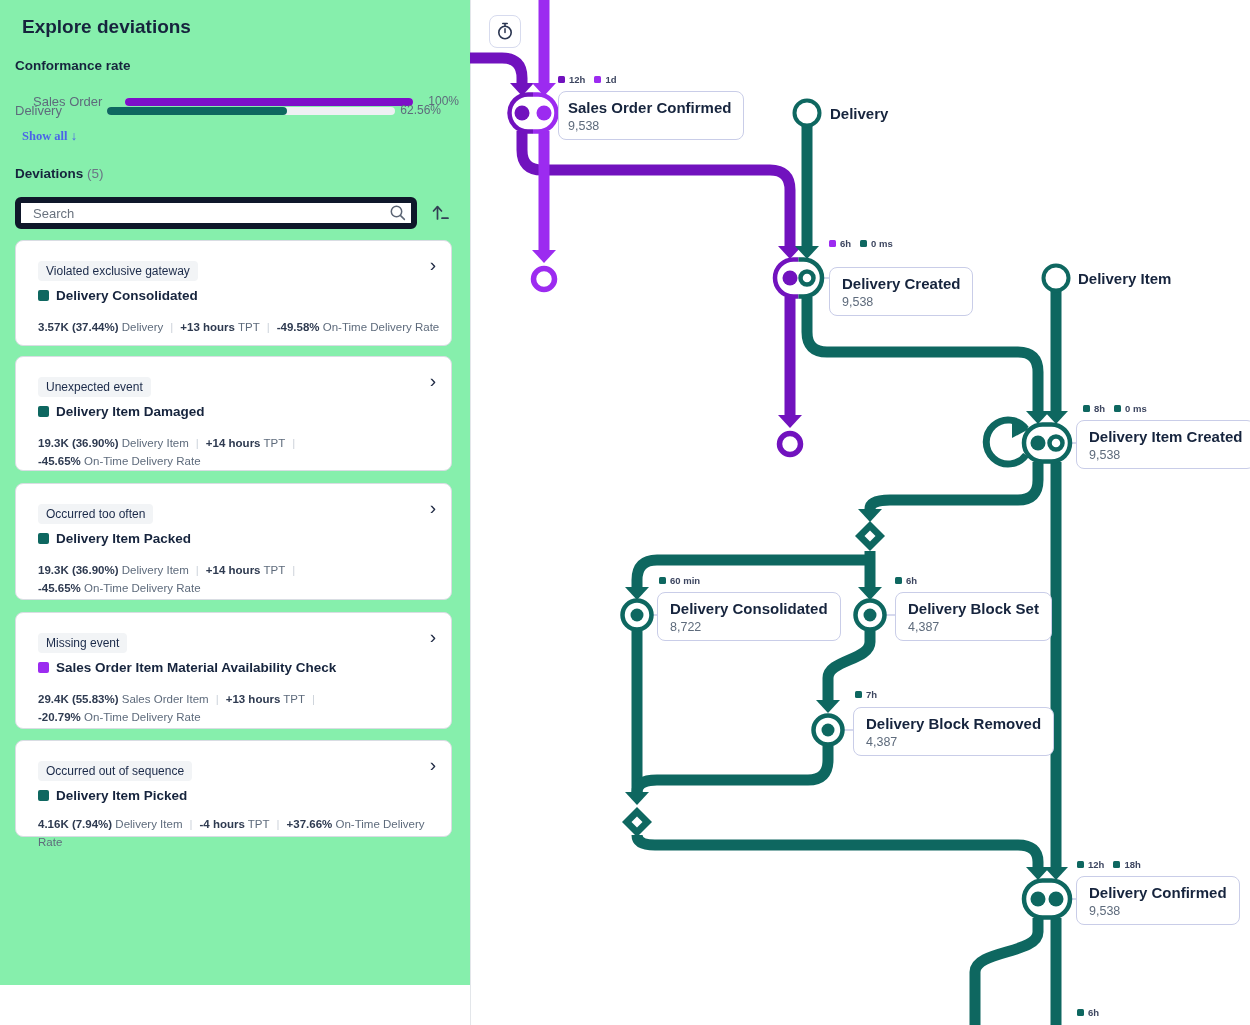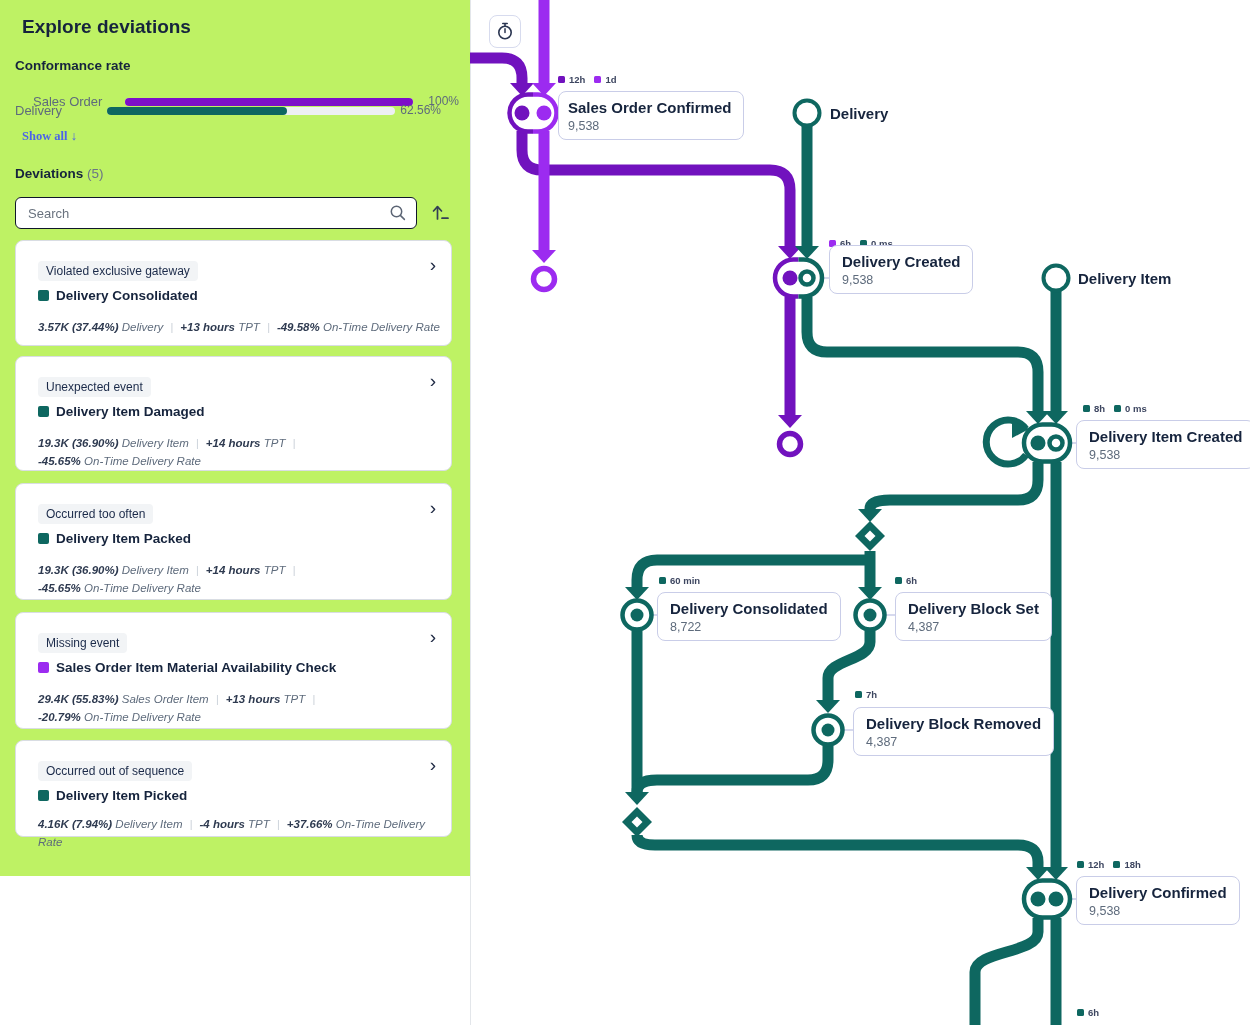--- a/index.html
+++ b/index.html
@@ -1,45 +1,45 @@
 <!DOCTYPE html>
 <html><head>
 <meta charset="utf-8">
 <style>
   * { margin:0; padding:0; box-sizing:border-box; }
   html,body { width:1250px; height:1025px; background:#fff; font-family:"Liberation Sans", sans-serif; }
   #app { position:relative; width:1250px; height:1025px; overflow:hidden; background:#fff; }
 
   
-  #left { position:absolute; left:0; top:0; width:470px; height:876px; background:#bef264; }
+  #left { position:absolute; left:0; top:0; width:470px; height:985px; background:#86efac; }
   .panel-title { position:absolute; left:22px; top:16px; font-size:19px; font-weight:bold; color:#16243d; }
   .sec-head { font-size:13.5px; font-weight:bold; color:#16243d; }
   #conf-head { position:absolute; left:15px; top:58px; }
   .conf-row { position:absolute; left:15px; width:440px; height:16px; }
   .conf-label { position:absolute; left:0; top:0; font-size:13px; color:#5e6b7c; }
   .conf-track { position:absolute; left:92px; top:4px; width:288px; height:8px; border-radius:4px; background:#eef0f3; }
   .conf-fill { height:8px; border-radius:4px; }
   .conf-val { position:absolute; right:14px; top:0; font-size:12px; color:#5e6b7c; }
   #show-all { position:absolute; left:22px; top:129px; font-size:12.5px; font-weight:bold; color:#4b63e8; cursor:pointer;font-family:Liberation Serif, serif; }
   #dev-head { position:absolute; left:15px; top:166px; }
   #dev-head .cnt { font-weight:normal; color:#6b7585; }
   #search-wrap { position:absolute; left:15px; top:197px; width:402px; height:32px; }
-  #search-input { width:100%; height:100%; border:1px solid #0f172a; border-radius:6px; font-size:13px; color:#333; padding:0 22px 0 12px; outline:none; font-family:"Liberation Sans",sans-serif; }
+  #search-input { width:100%; height:100%; border:6px solid #0f172a; border-radius:6px; font-size:13px; color:#333; padding:0 22px 0 12px; outline:none; font-family:"Liberation Sans",sans-serif; }
   #search-input::placeholder { color:#69727e; }
   #search-icon { position:absolute; right:10px; top:7px; }
   #sort-icon { position:absolute; left:431px; top:202px; cursor:pointer; }
 
   .card { position:absolute; left:15px; width:437px; background:#fff; border:1px solid #d9dde3; border-radius:8px; }
   .card .tag { display:inline-block; margin:20px 0 0 22px; background:#f2f4f6; border-radius:4px; padding:3px 8px; font-size:12px; color:#1b2a49; }
   .card .chev { position:absolute; right:15px; top:14px; font-size:19px; color:#202b45; cursor:pointer; line-height:1; }
   .evrow { display:flex; align-items:center; gap:7px; margin:7px 0 0 22px; }
   .sq { width:11px; height:11px; border-radius:2px; flex:0 0 auto; }
   .sq-teal { background:#0e6760; } .sq-pb { background:#9c2bf0; }
   .evname { font-size:13.5px; font-weight:bold; color:#16243d; }
-  .stats { margin:16px 0 0 22px; font-size:11.5px; color:#5e6b7c; line-height:1.55; padding-right:10px;font-style:italic; }
+  .stats { margin:16px 0 0 22px; font-size:11.5px; color:#5e6b7c; line-height:1.55; padding-right:10px; }
   .sb { font-weight:bold; color:#2e3a50; }
   .sep { color:#ccd2da; margin:0 7px; }
 
   
   #right { position:absolute; left:470px; top:0; width:780px; height:1025px; }
   #divider { position:absolute; left:0; top:0; width:1px; height:1025px; background:#e3e6ea; }
   #flow-svg { position:absolute; left:0; top:0; }
   #timer-btn { position:absolute; left:19px; top:15px; width:32px; height:33px; background:#fff; border:1px solid #d7dbee; border-radius:8px; display:flex; align-items:center; justify-content:center; cursor:pointer; }
 
   .fcard { position:absolute; background:#fff; border:1px solid #c9cde8; border-radius:8px; padding:7px 12px 6px 12px; white-space:nowrap; }
@@ -354,21 +354,21 @@
       <span class="badge">
           <span class="bsq" style="background:#0e6760;"></span>
           <span>6h</span>
         </span>
     </div>
 
     <div class="fcard" style="left:88px; top:91px;padding-left:9px;">
       <div class="ft">Sales Order Confirmed</div>
       <div class="fv">9,538</div>
     </div>
-    <div class="fcard" style="left:359px; top:245px;">
+    <div class="fcard" style="left:359px; top:267px;">
       <div class="ft">Delivery Created</div>
       <div class="fv">9,538</div>
     </div>
     <div class="fcard" style="left:606px; top:420px;">
       <div class="ft">Delivery Item Created</div>
       <div class="fv">9,538</div>
     </div>
     <div class="fcard" style="left:187px; top:592px;">
       <div class="ft">Delivery Consolidated</div>
       <div class="fv">8,722</div>

